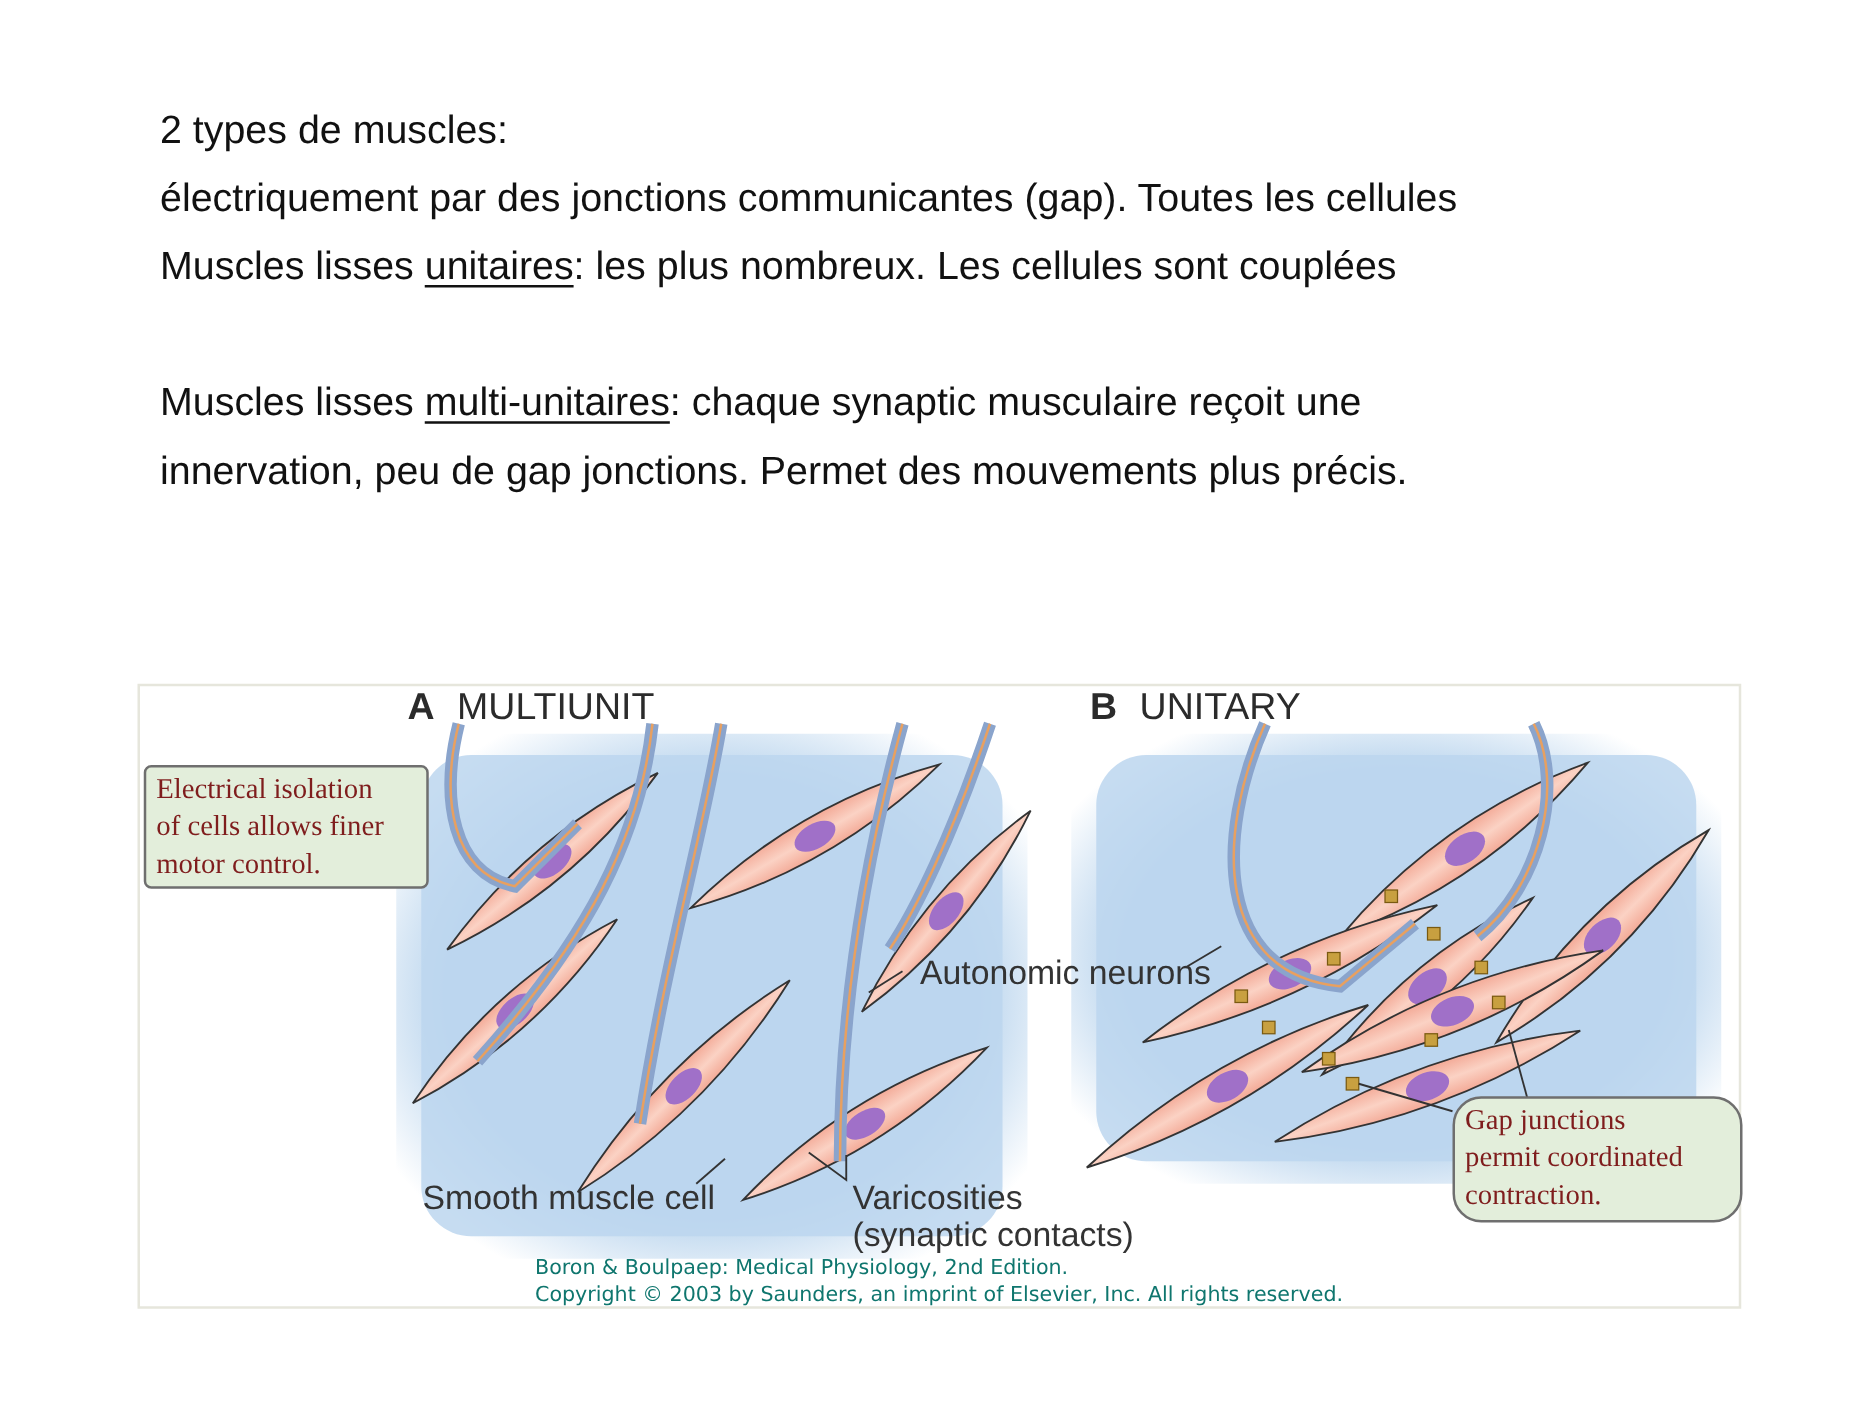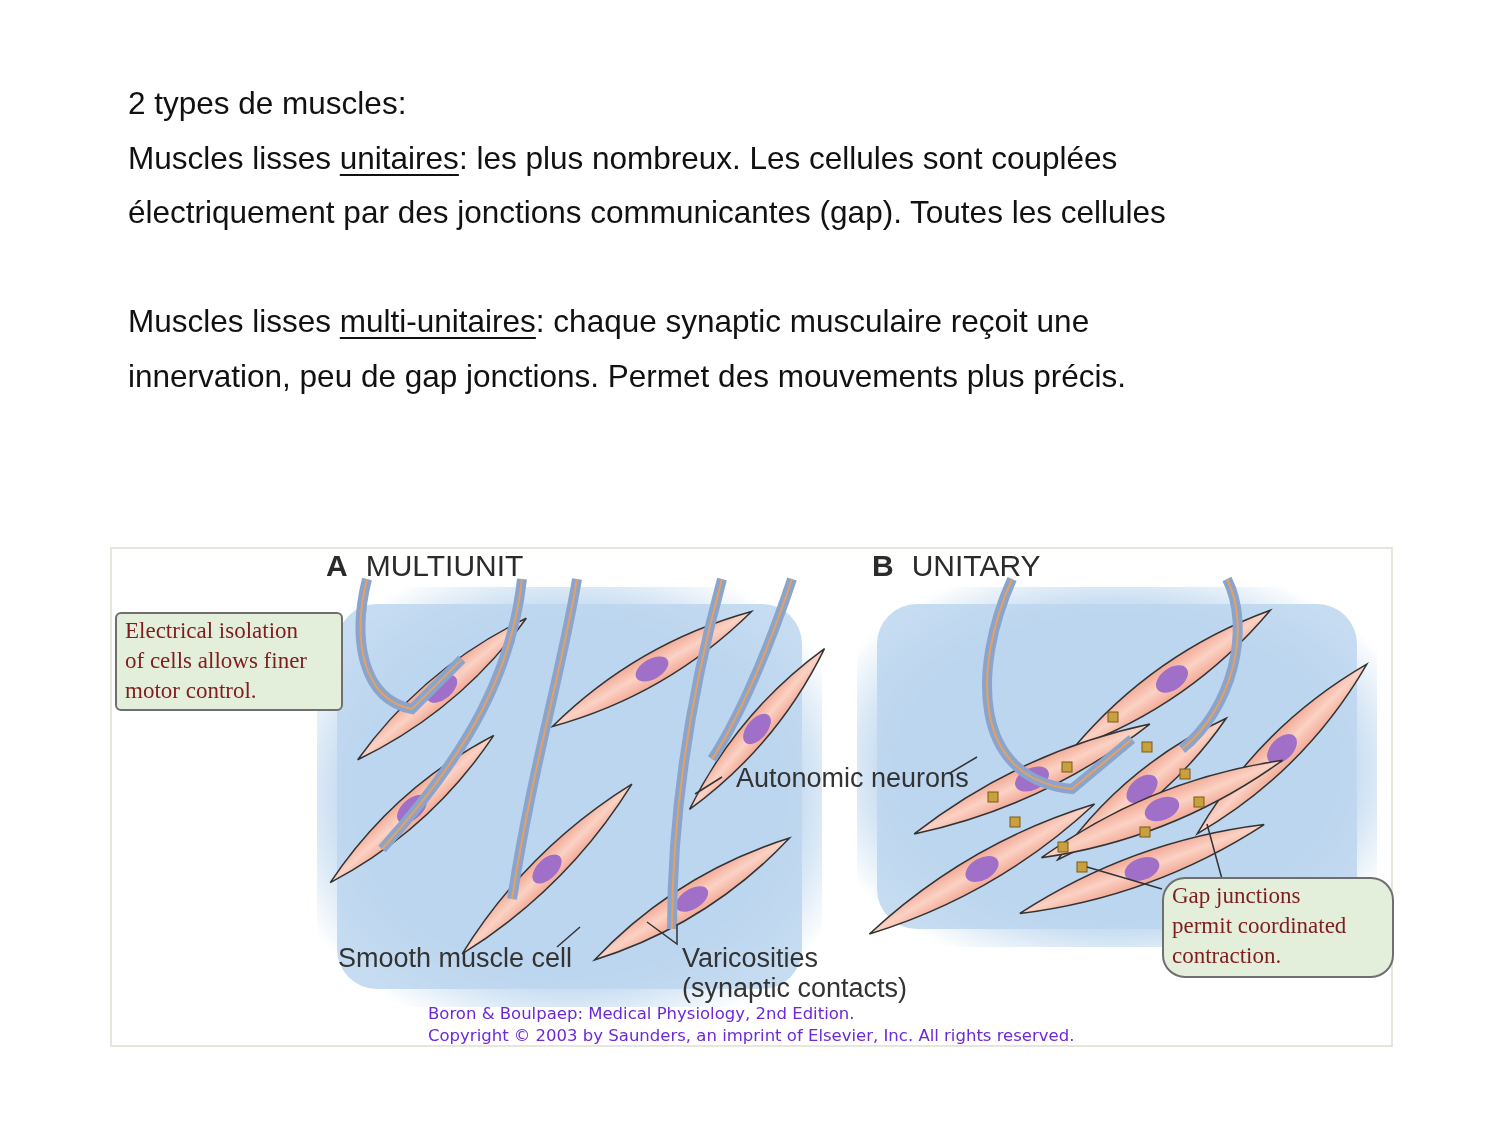--- a/index.html
+++ b/index.html
@@ -13,30 +13,30 @@
   .figure { position: absolute; left: 110px; top: 547px; width: 1283px; height: 500px;
             border: 2px solid #e6e6dc; box-sizing: border-box; background: #fff; }
   .figure svg { position: absolute; left: 0; top: 0; }
   .lbl { position: absolute; font-family: "Liberation Sans", sans-serif; color: #333; white-space: nowrap; }
   .panel-title { font-size: 30px; top: 0px; color: #2b2b2b; }
   .panel-title b { margin-right: 18px; }
   .note { position: absolute; background: #e3eedb; border: 2px solid #6f6f6f; border-radius: 6px;
           font-family: "Liberation Serif", serif; font-size: 23px; line-height: 30px; color: #7f1d1d;
           padding: 2px 8px; box-sizing: border-box; }
   .callout { font-size: 27px; color: #333; }
-  .credit { position: absolute; left: 316px; top: 454px; font-size: 16.5px; line-height: 22px; color: #6d28d9;
+  .credit { position: absolute; left: 316px; top: 454px; font-size: 16.5px; line-height: 22px; color: #0f766e;
             font-family: "DejaVu Sans", sans-serif; }
 </style>
 </head>
 <body>
 
 <div class="text-block">
   <p>2 types de muscles:</p>
+  <p>électriquement par des jonctions communicantes (gap). Toutes les cellules</p>
   <p><span>Muscles lisses </span><span class="u">unitaires</span><span>: les plus nombreux. Les cellules sont couplées</span></p>
-  <p>électriquement par des jonctions communicantes (gap). Toutes les cellules</p>
   <div class="spacer"></div>
   <p><span>Muscles lisses </span><span class="u">multi-unitaires</span><span>: chaque synaptic musculaire reçoit une</span></p>
   <p>innervation, peu de gap jonctions. Permet des mouvements plus précis.</p>
 </div>
 
 <div class="figure">
   <svg width="1283" height="500" viewBox="0 0 1283 500">
     <defs>
       <radialGradient id="bgA" cx="50%" cy="50%" r="60%">
         <stop offset="70%" stop-color="#bcd6ee"></stop>

